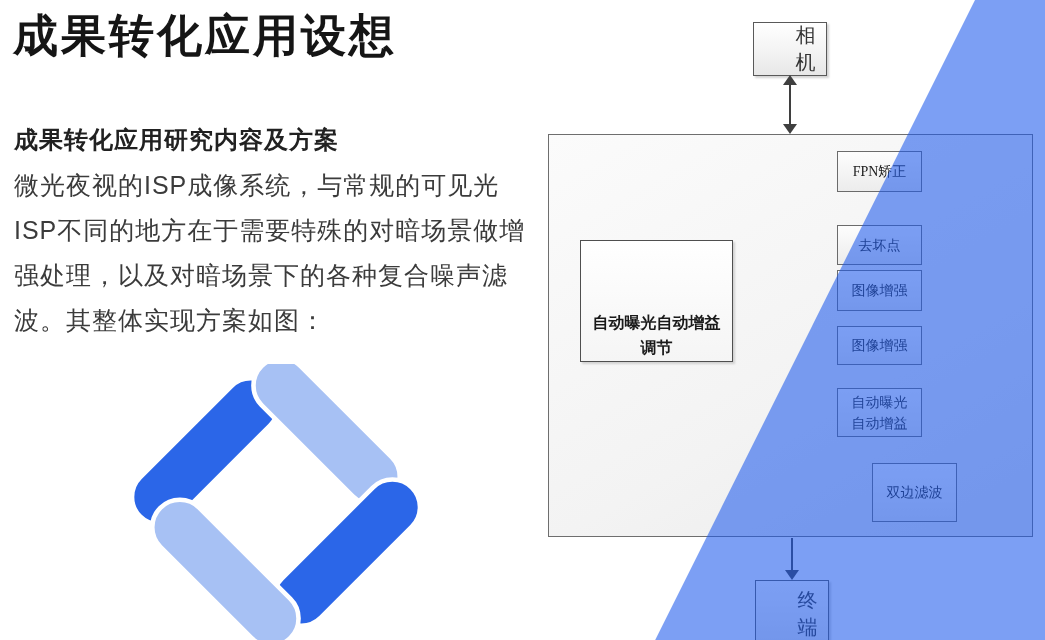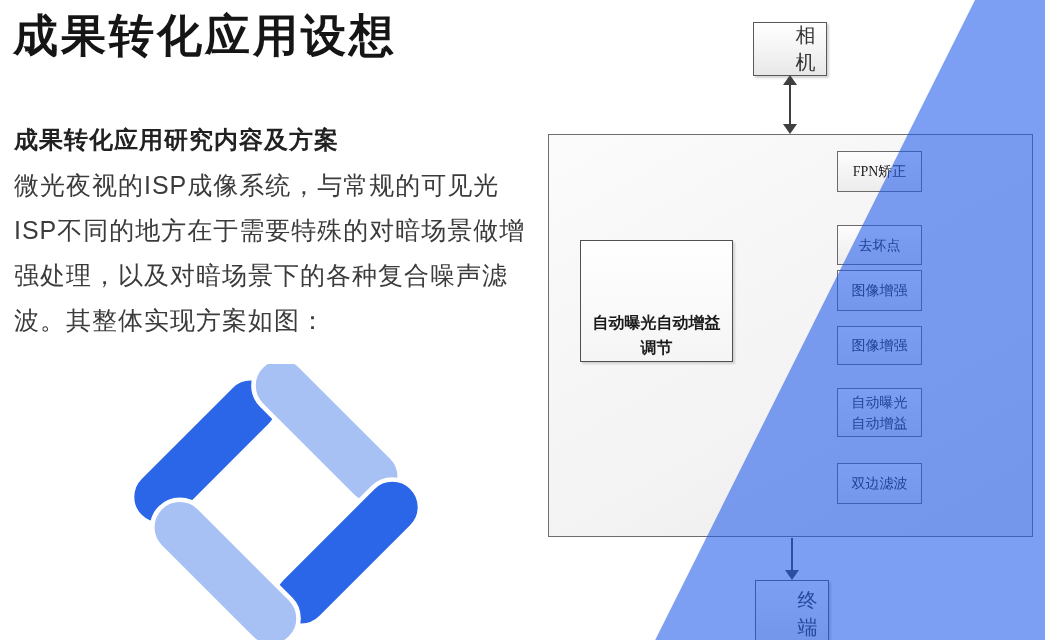--- a/index.html
+++ b/index.html
@@ -103,21 +103,21 @@
     font-size: 14px;
     line-height: 1.5;
     color: #1c1c1c;
     padding: 0 11px;
   }
   .stage-0 { top: 151px; height: 41px; }
   .stage-1 { top: 225px; height: 40px; }
   .stage-2 { top: 270px; height: 41px; }
   .stage-3 { top: 326px; height: 39px; }
   .stage-4 { top: 388px; height: 49px; }
-  .stage-5 { top: 463px; height: 41px; }
+  .stage-5 { top: 463px; height: 59px; margin-left: 35px; }
 
   
   .arrow-line { position: absolute; width: 2px; background: #3f3f3f; }
   .camera-arrow-line   { left: 789px; top: 84px;  height: 41px; }
   .terminal-arrow-line { left: 791px; top: 538px; height: 33px; }
   .arrow-head { position: absolute; width: 0; height: 0; }
   .head-up {
     left: 783px; top: 75px;
     border-left: 7px solid transparent;
     border-right: 7px solid transparent;

